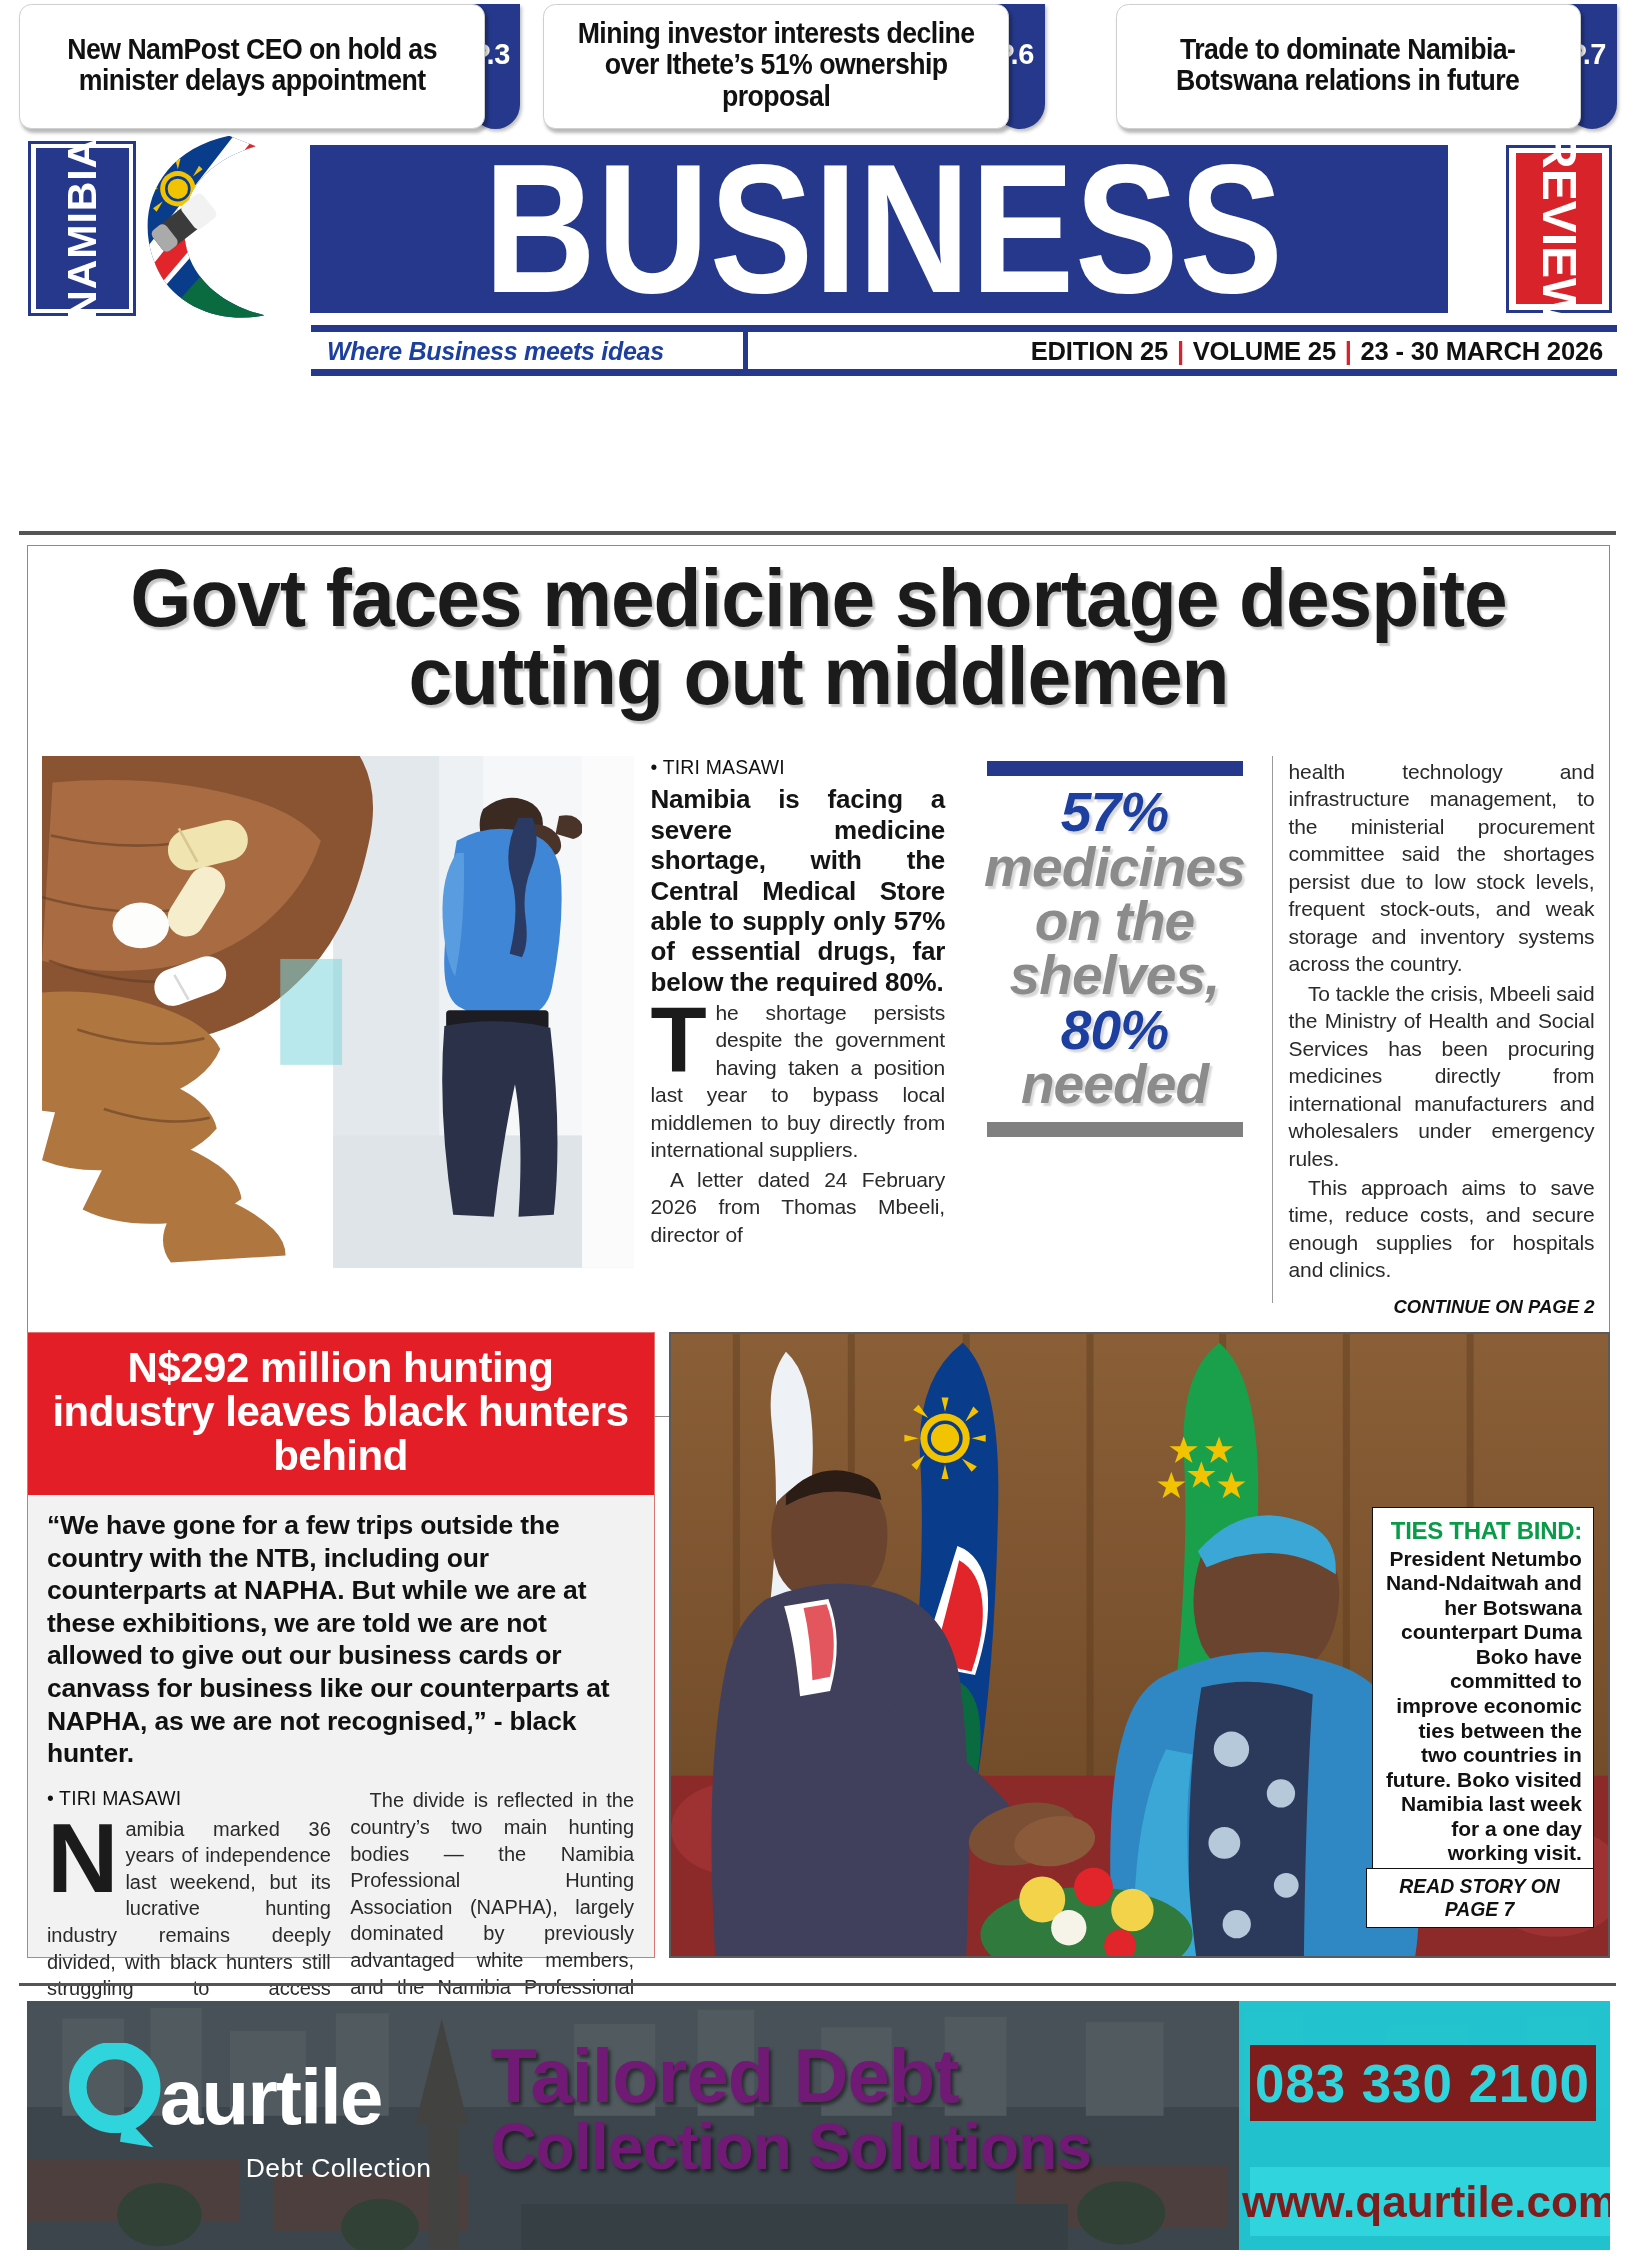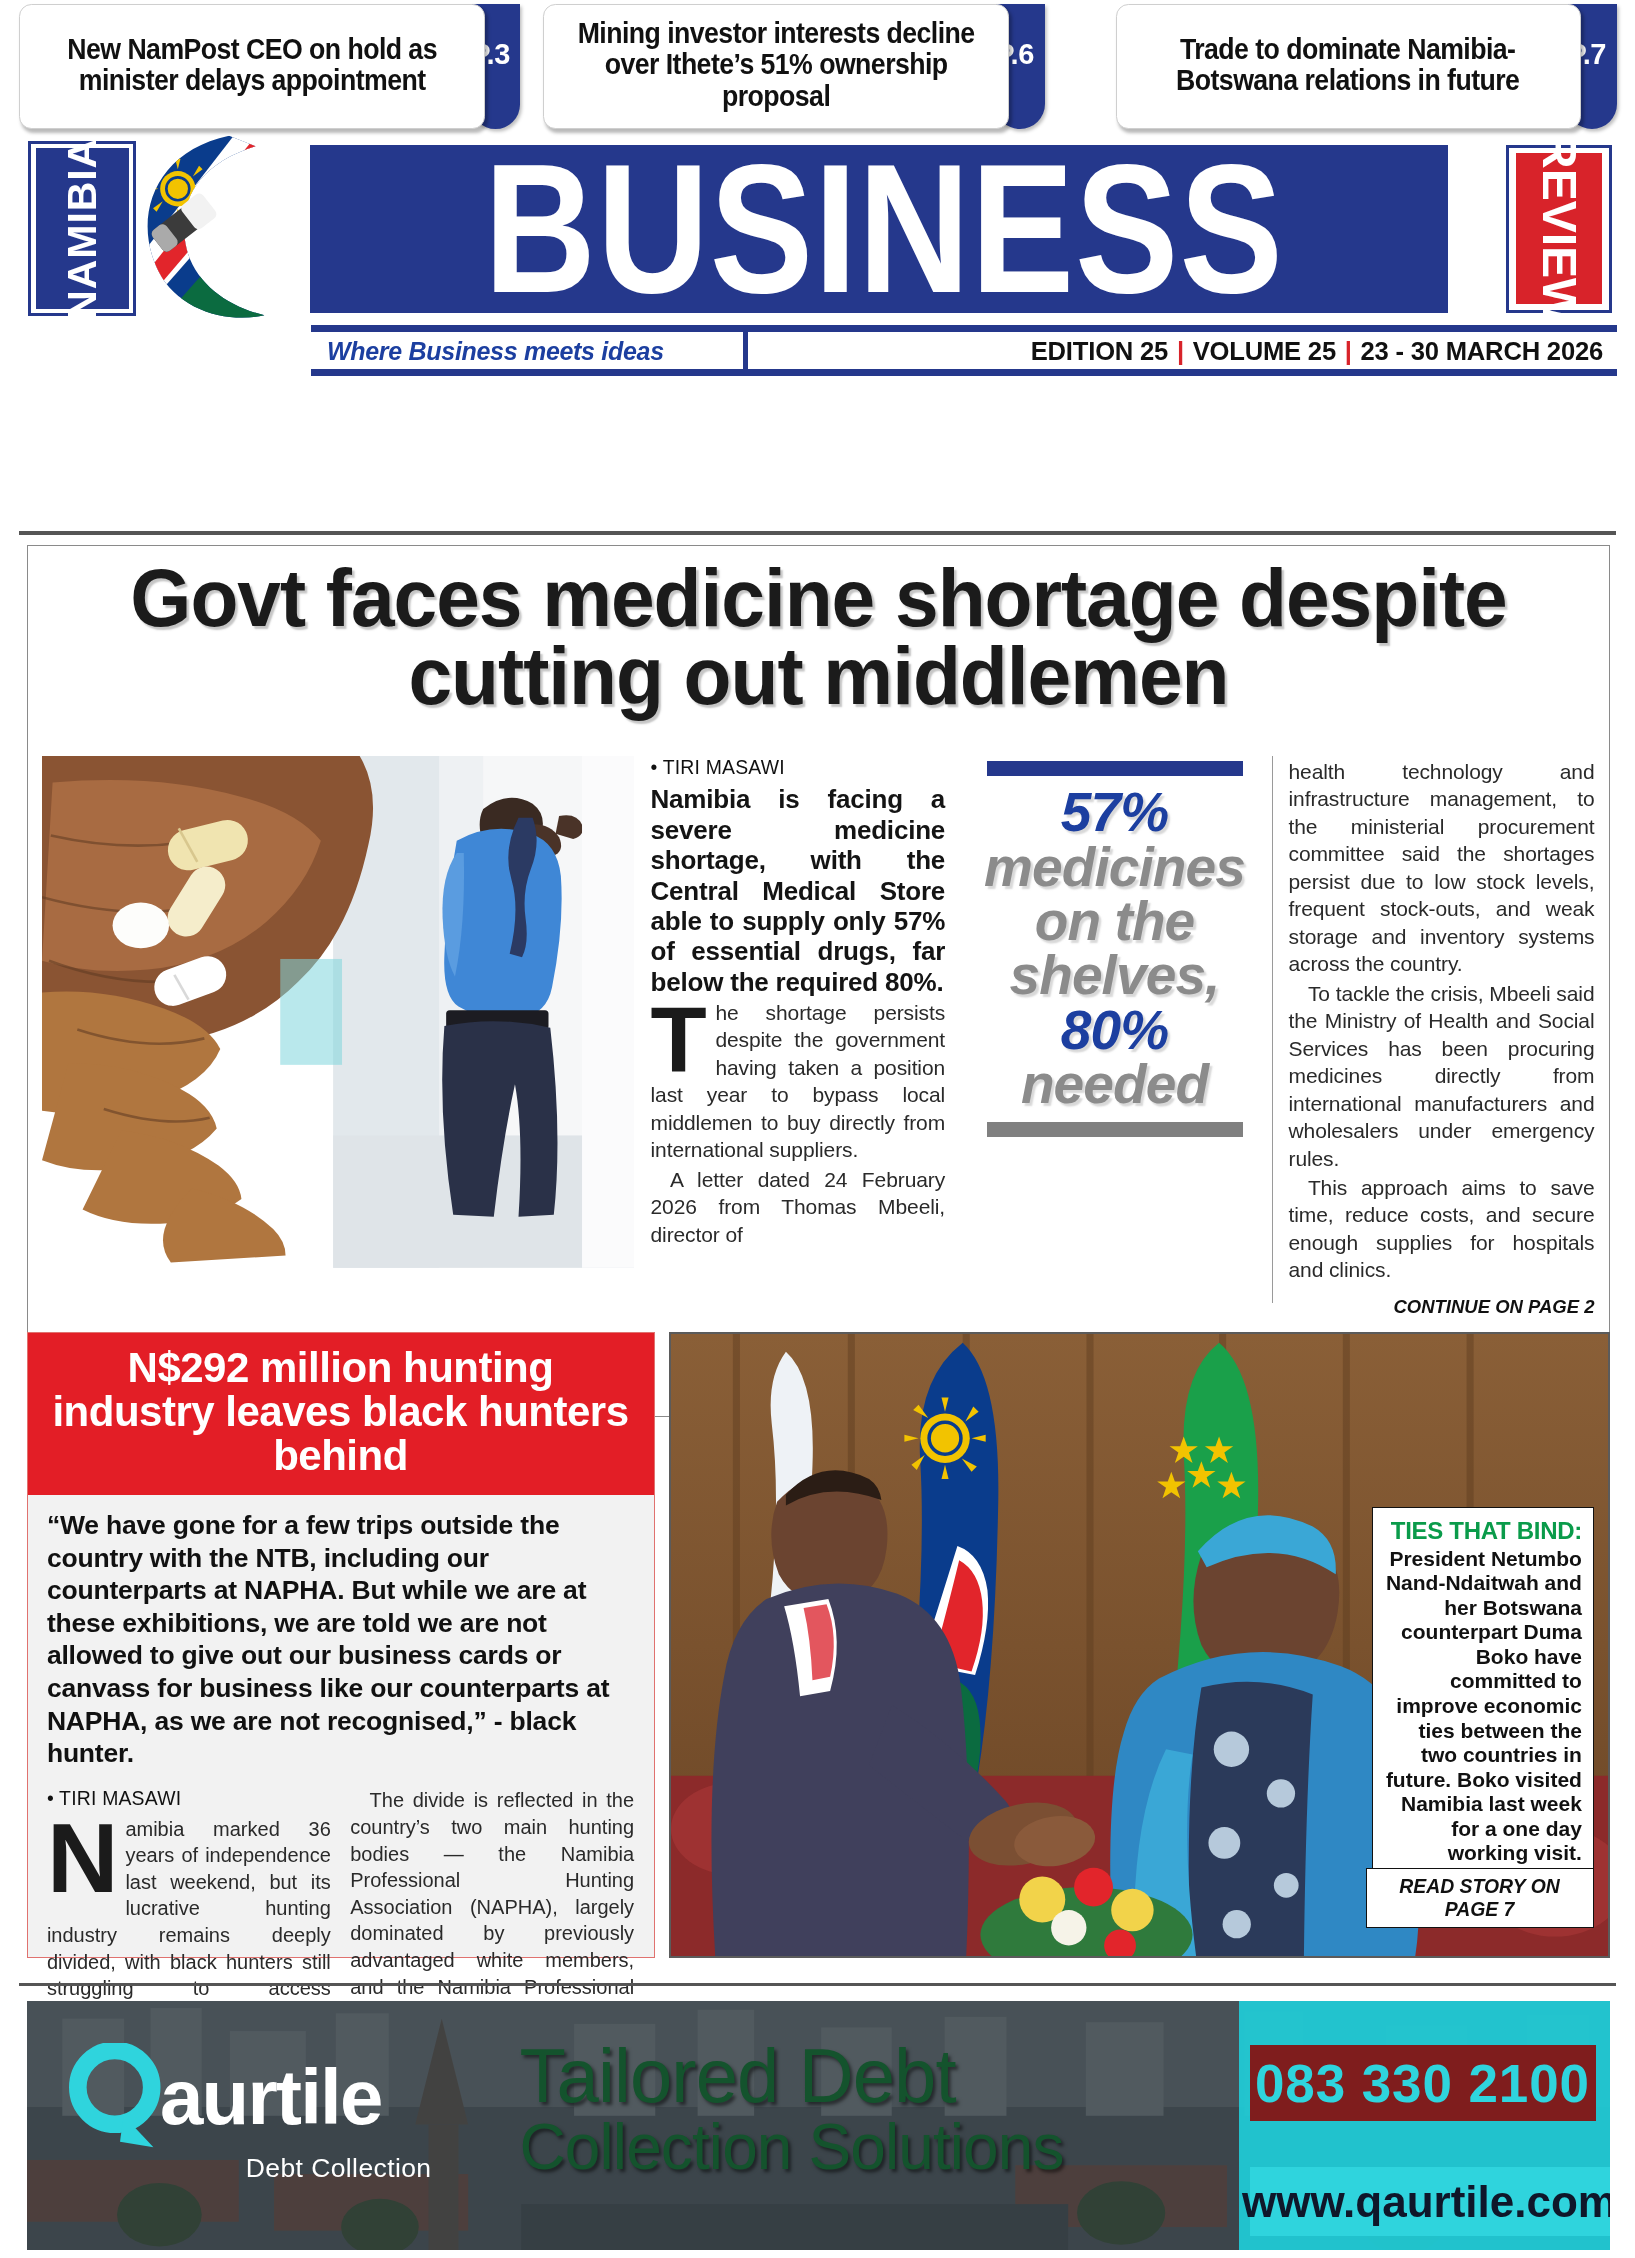--- a/index.html
+++ b/index.html
@@ -231,31 +231,31 @@
   .ad-logo { position:absolute; left: 42px; top: 42px; width: 379px; }
   .ad-logo-row { display:flex; align-items:center; }
   .ad-q { position:relative; width: 95px; height: 108px; }
   .ad-q svg { width:100%; height:100%; }
   .ad-logo-word {
     color:#fff; font-weight:700; font-size: 78px; line-height:1;
     font-family:"Liberation Sans","Liberation Sans Narrow",sans-serif; letter-spacing:-1.8px; margin-left: -3.5px;
   }
   .ad-logo-sub { color:#fff; font-size: 26.5px; text-align:right; margin-top: 1.8px; letter-spacing:0.4px; padding-right: 16px; }
   .ad-headline {
-    position:absolute; left: 493px; top: 37px; width: 715px; color:#14532d;
-    font-family:"Liberation Sans Narrow","Liberation Sans",sans-serif;
-    font-weight:400; letter-spacing:-0.9px; text-shadow: 2.6px 2.6px 3.5px rgba(0,0,0,.5);
+    position:absolute; left: 464px; top: 37px; width: 715px; color:#701a75;
+    font-family:"Liberation Sans Narrow","Liberation Sans",sans-serif;
+    font-weight:700; letter-spacing:-0.9px; text-shadow: 2.6px 2.6px 3.5px rgba(0,0,0,.5);
   }
   .ad-headline .l1 { font-size: 76px; line-height: 1.0; }
   .ad-headline .l2 { font-size: 64px; line-height: 1.05; }
   .ad-right { position:absolute; right: 0; top: 0; width: 371px; height: 100%; background: rgba(31,205,216,.92); }
   .ad-phone-wrap { position:absolute; right: 14px; top: 44px; width: 346px; height: 76px; background:#7f1d1d; display:flex; align-items:center; justify-content:center; }
   .ad-phone { color:#2fd4dd; font-family:"Liberation Sans Narrow","Liberation Sans",sans-serif; font-weight:700; font-size: 53px; letter-spacing:0.9px; }
   .ad-url-wrap { position:absolute; right: 0; bottom: 14px; width: 360px; height: 69px; background:#2fd4dd; display:flex; align-items:center; justify-content:center; }
-  .ad-url { color:#0f172a; font-family:"Liberation Sans Narrow","Liberation Sans",sans-serif; font-weight:700; font-size: 44px; letter-spacing:0px; }
+  .ad-url { color:#7f1d1d; font-family:"Liberation Sans Narrow","Liberation Sans",sans-serif; font-weight:700; font-size: 44px; letter-spacing:0px; }
 </style>
 </head>
 <body>
 
 <div class="page">
 
   <div class="teasers">
     <div class="teaser">
       <div class="teaser-box">
         <div class="teaser-text">New NamPost CEO on hold as minister delays appointment</div>

